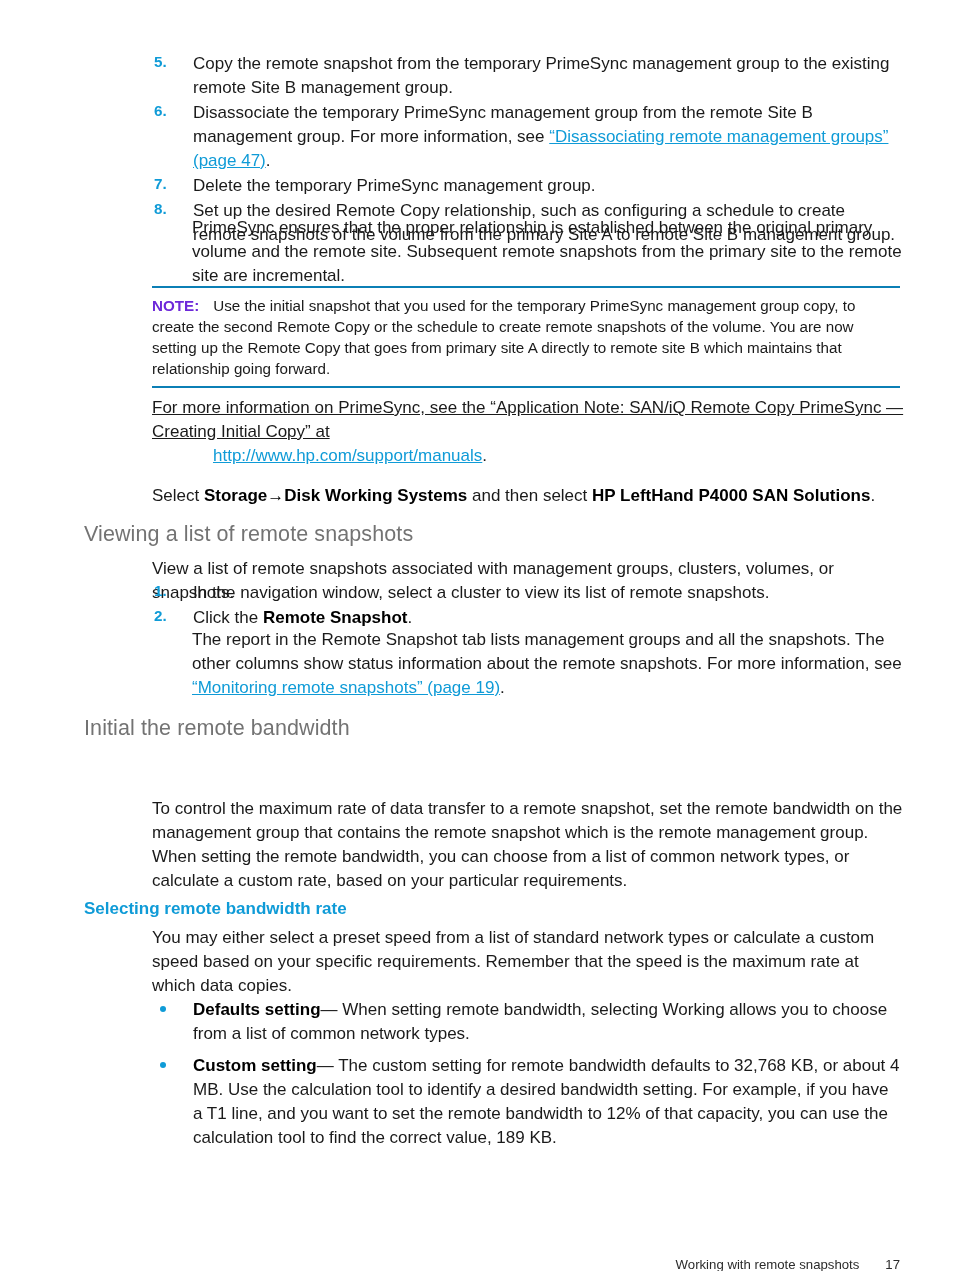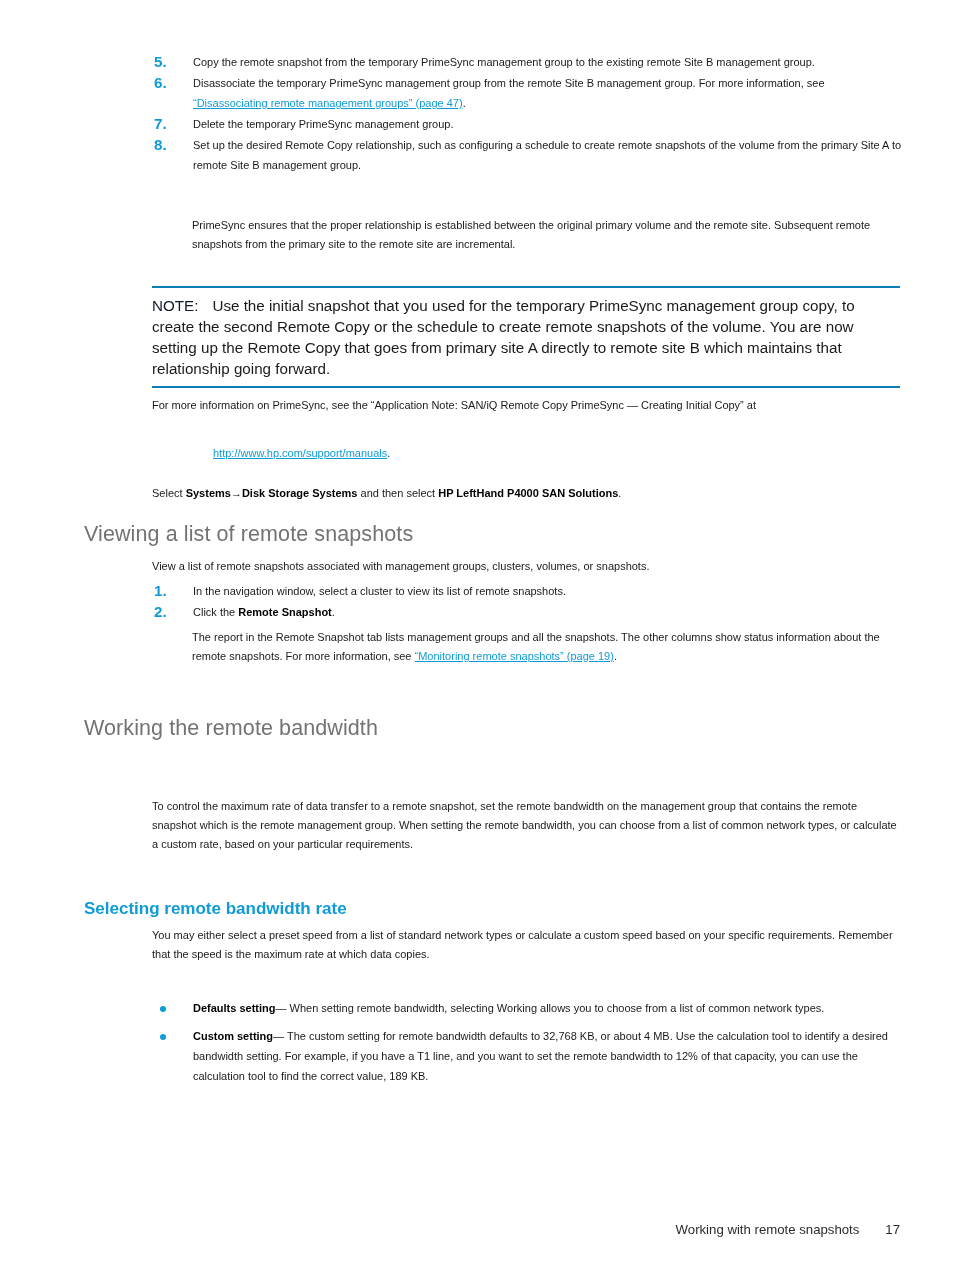--- a/index.html
+++ b/index.html
@@ -14,22 +14,22 @@
     overflow: hidden;
   }
   .page {
     position: absolute;
     left: 0; top: 0;
     width: 954px; height: 1271px;
   }
 
   
   .body-text {
-    font-size: 11px;
-    line-height: 19px;
+    font-size: 17px;
+    line-height: 24px;
     color: #1a1a1a;
     margin: 0;
   }
   .link { color: #0f9bd7; }
   .link-url { color: #0f9bd7; text-decoration: underline; }
   .bold { font-weight: bold; color: #000; }
 
   
   .olist { margin: 0; padding: 0; list-style: none; }
   .olist-item {
@@ -73,26 +73,26 @@
     height: 2px;
     background: #0b7fb5;
     width: 100%;
   }
   .note-body {
     padding: 7px 0 7px 0;
     font-size: 15.2px;
     line-height: 21px;
   }
   .note-label {
-    font-weight: normal;
-    color: #0f172a;
+    font-weight: bold;
+    color: #6d28d9;
     margin-right: 14px;
   }
 
-  #para-moreinfo { left: 152px; top: 396px; width: 752px; }
+  #para-moreinfo { left: 152px; top: 396px; width: 752px; text-decoration: underline; }
   #url-line { left: 213px; top: 444px; width: 690px; }
   #select-line { left: 152px; top: 484px; width: 752px; }
 
   
   .h1 {
     position: absolute;
     color: #737373;
     font-size: 21.5px;
     line-height: 26px;
     font-weight: normal;
@@ -124,21 +124,21 @@
   
   #footer {
     position: absolute;
     left: 0; top: 1222px;
     width: 954px;
     text-align: right;
     padding-right: 54px;
     font-size: 13.2px;
     color: #2b2b2b;
   }
-  #footer .fpage { display: inline-block; margin-left: 26px; }
+  #footer .fpage { display: inline-block; margin-left: 26px; margin-top: 35px; }
 </style>
 </head>
 <body>
 
 <div class="page">
 
   <ol class="olist abs" id="steps-block">
 
     <li class="olist-item">
       <span class="olist-num">5.</span>
@@ -170,40 +170,40 @@
     </div>
     <div class="note-rule"></div>
   </div>
 
   <p class="body-text abs" id="para-moreinfo">For more information on PrimeSync, see the “Application Note: SAN/iQ Remote Copy PrimeSync — Creating Initial Copy” at</p>
 
   <p class="body-text abs" id="url-line">
     <a class="link-url" href="#">http://www.hp.com/support/manuals</a><span>.</span>
   </p>
 
-  <p class="body-text abs" id="select-line"><span>Select </span><span class="bold">Systems→Disk Storage Systems</span><span> and then select </span><span class="bold">HP LeftHand P4000 SAN Solutions</span><span>.</span></p>
+  <p class="body-text abs" id="select-line"><span>Select </span><span class="bold">Storage→Disk Working Systems</span><span> and then select </span><span class="bold">HP LeftHand P4000 SAN Solutions</span><span>.</span></p>
 
   <h1 class="h1" id="head-viewing">Viewing a list of remote snapshots</h1>
 
   <p class="body-text abs" id="viewing-intro">View a list of remote snapshots associated with management groups, clusters, volumes, or snapshots.</p>
 
   <ol class="olist abs" id="viewing-steps">
     <li class="olist-item">
       <span class="olist-num">1.</span>
       <span class="body-text">In the navigation window, select a cluster to view its list of remote snapshots.</span>
     </li>
     <li class="olist-item">
       <span class="olist-num">2.</span>
       <span class="body-text"><span>Click the </span><span class="bold">Remote Snapshot</span><span>.</span></span>
     </li>
   </ol>
 
   <p class="body-text abs" id="viewing-report"><span>The report in the Remote Snapshot tab lists management groups and all the snapshots. The other columns show status information about the remote snapshots. For more information, see </span><a class="link" href="#">“Monitoring remote snapshots” (page 19)</a><span>.</span></p>
 
-  <h1 class="h1" id="head-setting">Working the remote bandwidth</h1>
+  <h1 class="h1" id="head-setting">Initial the remote bandwidth</h1>
 
 
   <p class="body-text abs" id="setting-p2">To control the maximum rate of data transfer to a remote snapshot, set the remote bandwidth on the management group that contains the remote snapshot which is the remote management group. When setting the remote bandwidth, you can choose from a list of common network types, or calculate a custom rate, based on your particular requirements.</p>
 
   <h2 class="h2" id="head-selecting">Selecting remote bandwidth rate</h2>
 
   <p class="body-text abs" id="selecting-p1">You may either select a preset speed from a list of standard network types or calculate a custom speed based on your specific requirements. Remember that the speed is the maximum rate at which data copies.</p>
 
   <ul class="blist abs" id="bullets-block">
     <li class="blist-item">

